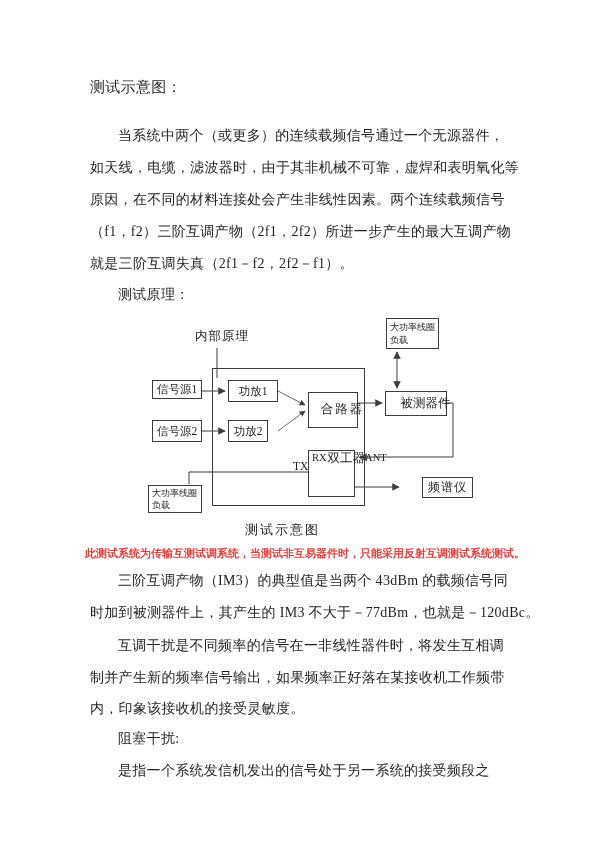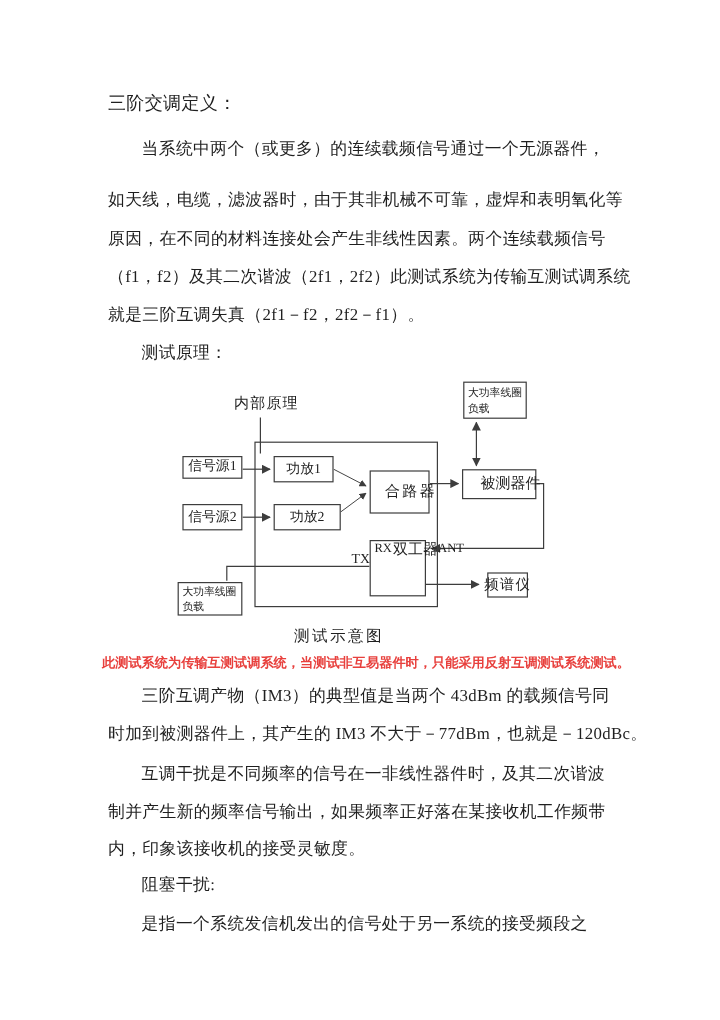--- a/index.html
+++ b/index.html
@@ -59,26 +59,26 @@
   .dlabel { position:absolute; white-space:nowrap; color:#1f1f1f; }
   .lbl-internal { font-size:12.5px; letter-spacing:1px; }
   .lbl-tx { font-size:11.5px; }
   .caption { font-size:13px; letter-spacing:2px; }
 </style>
 </head>
 <body>
 
 <div class="page">
 
-  <div class="tl title-line" style="left:90px;top:78px">三阶交调定义：</div>
+  <div class="tl title-line" style="left:90px;top:78px">测试示意图：</div>
 
-  <div class="tl" style="left:118px;top:116px">当系统中两个（或更多）的连续载频信号通过一个无源器件，</div>
+  <div class="tl" style="left:118px;top:127px">当系统中两个（或更多）的连续载频信号通过一个无源器件，</div>
   <div class="tl" style="left:90px;top:159px">如天线，电缆，滤波器时，由于其非机械不可靠，虚焊和表明氧化等</div>
   <div class="tl" style="left:90px;top:191px">原因，在不同的材料连接处会产生非线性因素。两个连续载频信号</div>
-  <div class="tl" style="left:90px;top:223px">（f1，f2）及其二次谐波（2f1，2f2）此测试系统为传输互测试调系统</div>
+  <div class="tl" style="left:90px;top:223px">（f1，f2）三阶互调产物（2f1，2f2）所进一步产生的最大互调产物</div>
   <div class="tl" style="left:90px;top:255px">就是三阶互调失真（2f1－f2，2f2－f1）。</div>
 
   <div class="tl" style="left:118px;top:286px">测试原理：</div>
 
   <div class="diagram">
 
     <svg class="wires" width="600" height="850" viewBox="0 0 600 850">
       <defs>
         <marker id="arr" viewBox="0 0 10 10" refX="9" refY="5" markerWidth="7.5" markerHeight="7.5" orient="auto-start-reverse">
           <path d="M0,0 L10,5 L0,10 z" fill="#3d3d3d"></path>
@@ -107,21 +107,21 @@
     </svg>
 
     <div class="dlabel lbl-internal" style="left:195px;top:328px">内部原理</div>
 
     <div class="dbox" style="left:152px;top:380px;width:50px;height:19px">信号源1</div>
 
     <div class="dbox" style="left:152px;top:420px;width:50px;height:22px">信号源2</div>
 
     <div class="dbox" style="left:228px;top:380px;width:50px;height:22px">功放1</div>
 
-    <div class="dbox" style="left:228px;top:420px;width:56px;height:22px">功放2</div>
+    <div class="dbox" style="left:228px;top:420px;width:40px;height:22px">功放2</div>
 
     <div class="dbox big" style="left:308px;top:392px;width:50px;height:36px;letter-spacing:2px">合路器</div>
 
     <div class="dbox duplexer" style="left:308px;top:450px;width:47px;height:47px">
       <span class="port">RX</span>
       <span class="dname">双工器</span>
       <span class="port">ANT</span>
     </div>
 
     <div class="dlabel lbl-tx" style="left:293px;top:460px">TX</div>
@@ -131,31 +131,31 @@
     <div class="dbox load" style="left:386px;top:318px;width:53px;height:31px">
       <span>大功率线圈</span>
       <span>负载</span>
     </div>
 
     <div class="dbox load" style="left:148px;top:485px;width:54px;height:28px">
       <span>大功率线圈</span>
       <span>负载</span>
     </div>
 
-    <div class="dbox" style="left:406px;top:477px;width:34px;height:21px;font-size:12px;letter-spacing:1px">频谱仪</div>
+    <div class="dbox" style="left:422px;top:477px;width:51px;height:21px;font-size:12px;letter-spacing:1px">频谱仪</div>
 
     <div class="dlabel caption" style="left:245px;top:521px">测试示意图</div>
   </div>
 
   <div class="red-note" style="left:85px;top:546px">此测试系统为传输互测试调系统，当测试非互易器件时，只能采用反射互调测试系统测试。</div>
 
   <div class="tl" style="left:118px;top:572px">三阶互调产物（IM3）的典型值是当两个 43dBm 的载频信号同</div>
   <div class="tl" style="left:90px;top:604px">时加到被测器件上，其产生的 IM3 不大于－77dBm，也就是－120dBc。</div>
 
-  <div class="tl" style="left:118px;top:637px">互调干扰是不同频率的信号在一非线性器件时，及其二次谐波</div>
+  <div class="tl" style="left:118px;top:637px">互调干扰是不同频率的信号在一非线性器件时，将发生互相调</div>
   <div class="tl" style="left:90px;top:669px">制并产生新的频率信号输出，如果频率正好落在某接收机工作频带</div>
   <div class="tl" style="left:90px;top:700px">内，印象该接收机的接受灵敏度。</div>
 
   <div class="tl" style="left:118px;top:730px">阻塞干扰:</div>
 
   <div class="tl" style="left:118px;top:762px">是指一个系统发信机发出的信号处于另一系统的接受频段之</div>
 
 </div>
 
 </body></html>

